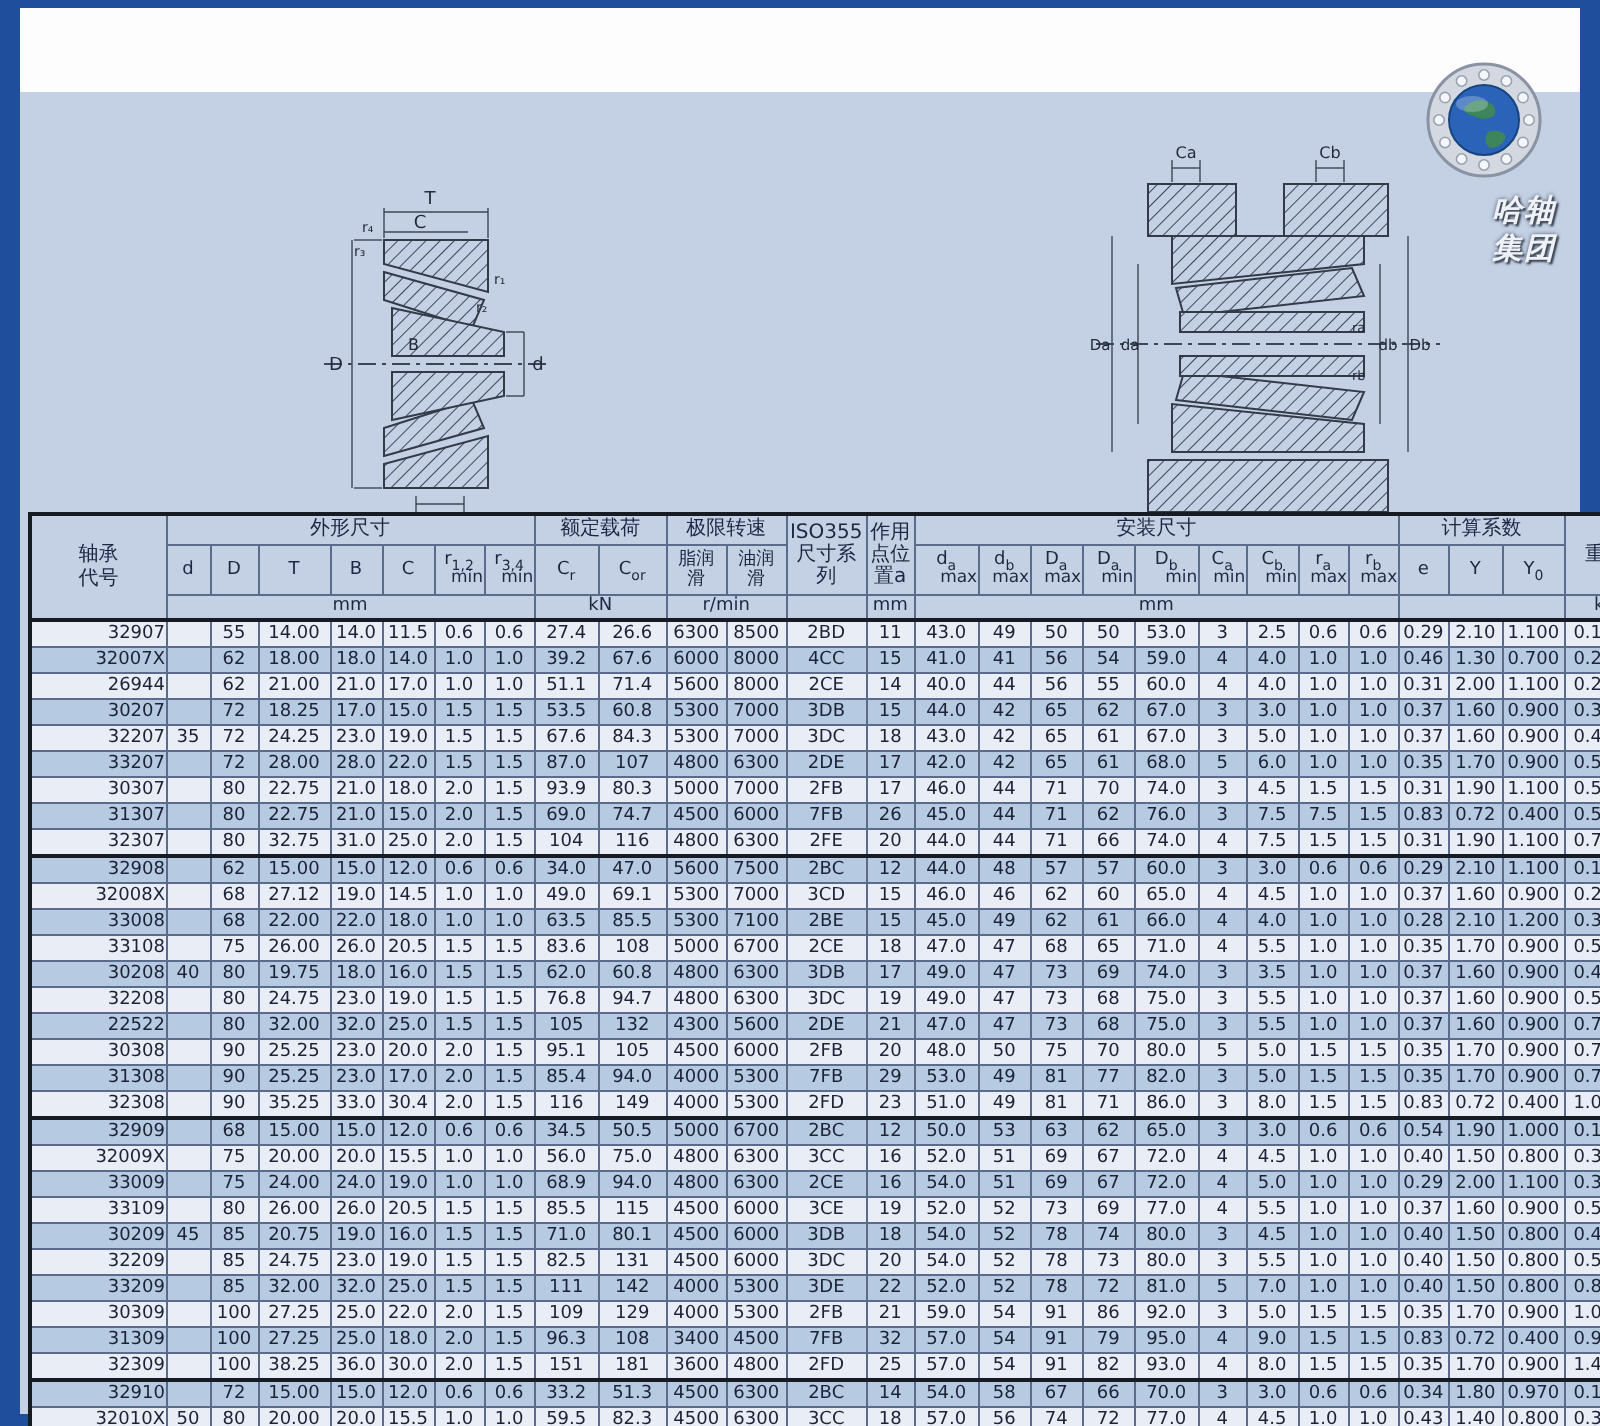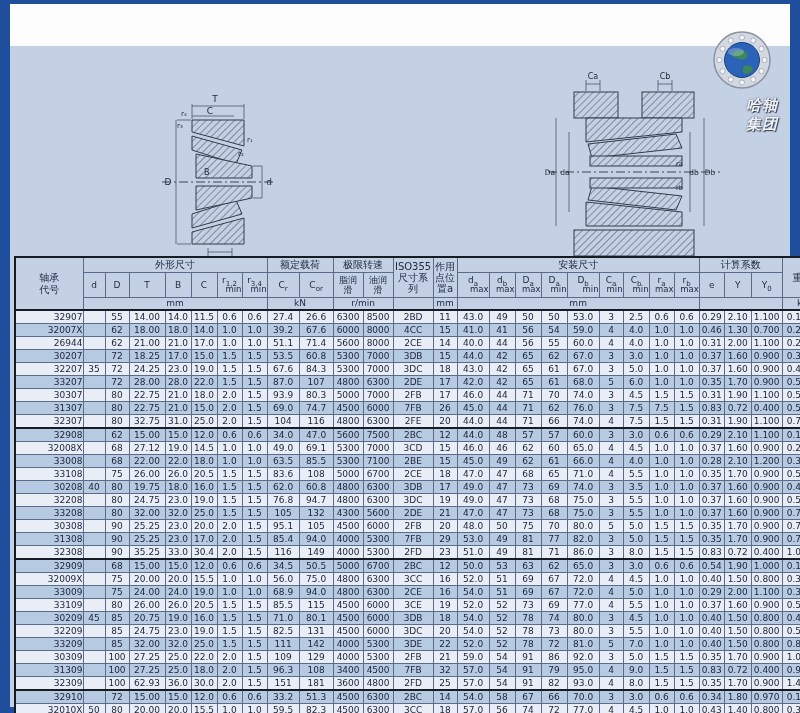--- a/index.html
+++ b/index.html
@@ -660,21 +660,21 @@
           <td>3</td>
           <td>5.5</td>
           <td>1.0</td>
           <td>1.0</td>
           <td>0.37</td>
           <td>1.60</td>
           <td>0.900</td>
           <td>0.5410</td>
         </tr>
         <tr>
-          <td class="code">33208</td>
+          <td class="code">22522</td>
           <td class="dcol"></td>
           <td>80</td>
           <td>32.00</td>
           <td>32.0</td>
           <td>25.0</td>
           <td>1.5</td>
           <td>1.5</td>
           <td>105</td>
           <td>132</td>
           <td>4300</td>
@@ -1040,21 +1040,21 @@
           <td>1.5</td>
           <td>0.83</td>
           <td>0.72</td>
           <td>0.400</td>
           <td>0.9450</td>
         </tr>
         <tr>
           <td class="code">32309</td>
           <td class="dcol"></td>
           <td>100</td>
-          <td>62.93</td>
+          <td>38.25</td>
           <td>36.0</td>
           <td>30.0</td>
           <td>2.0</td>
           <td>1.5</td>
           <td>151</td>
           <td>181</td>
           <td>3600</td>
           <td>4800</td>
           <td>2FD</td>
           <td>25</td>

